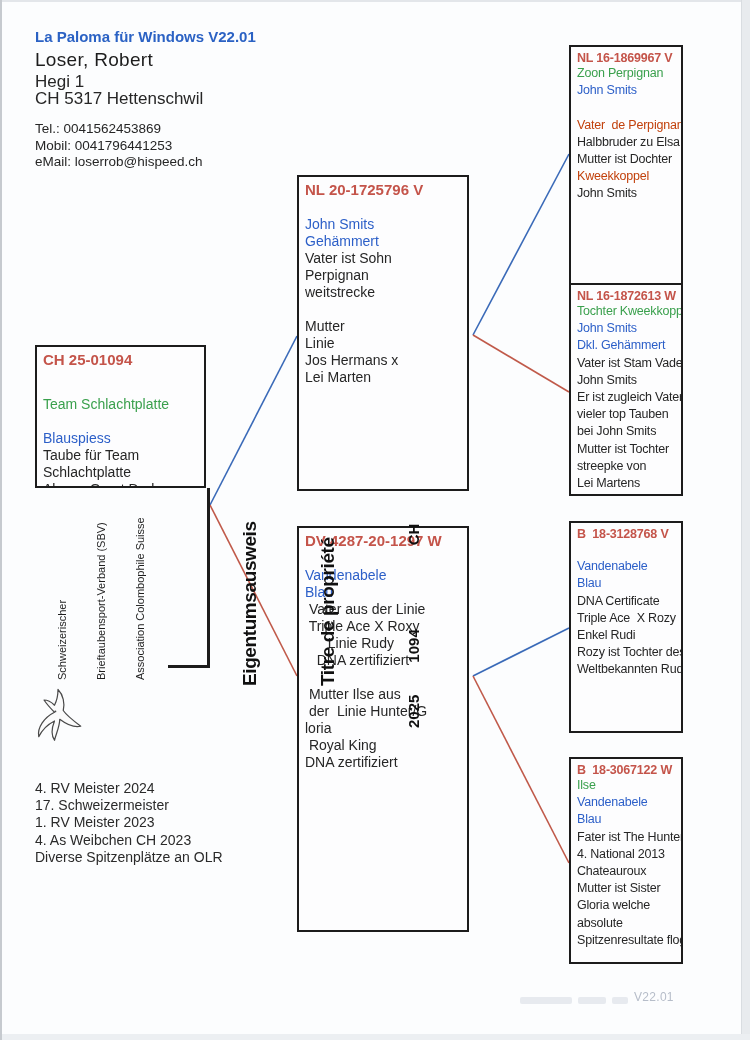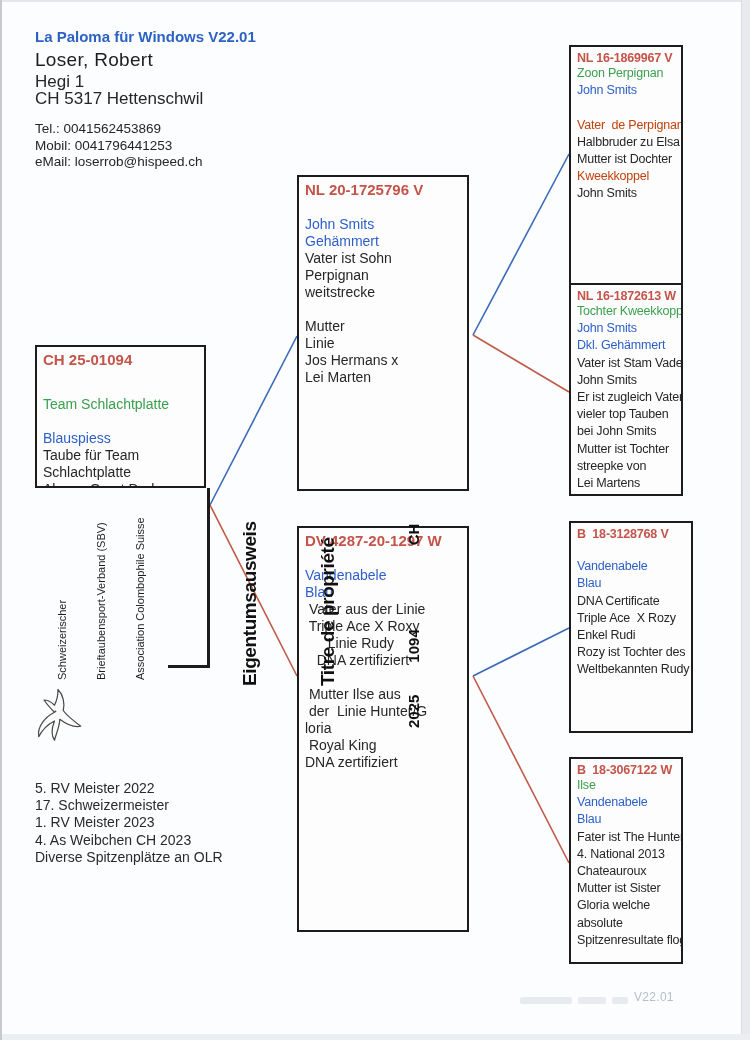--- a/index.html
+++ b/index.html
@@ -25,21 +25,21 @@
   .mid .ring{font-size:15px;margin-bottom:1px;}
   .mid .bl{line-height:17px;}
   .sml{font-size:12.5px;letter-spacing:-0.2px;}
   .sml .ring{font-size:12.5px;}
   .sml .bl{line-height:17.2px;}
   .b0{left:35px;top:345px;width:171px;height:143px;}
   .b1{left:297px;top:175px;width:172px;height:316px;}
   .b2{left:297px;top:526px;width:172px;height:406px;}
   .b3{left:569px;top:45px;width:114px;height:250px;}
   .b4{left:569px;top:283px;width:114px;height:213px;}
-  .b5{left:569px;top:521px;width:124px;height:212px;}
+  .b5{left:569px;top:521px;width:114px;height:212px;}
   .b6{left:569px;top:757px;width:114px;height:207px;}
   
   .brk-v{position:absolute;left:207px;top:488px;width:3px;height:180px;background:#1c1c1c;}
   .brk-h{position:absolute;left:168px;top:665px;width:42px;height:3px;background:#1c1c1c;}
   
   #wires{position:absolute;left:0;top:0;pointer-events:none;}
   
   .cert{position:absolute;left:30px;top:497px;width:175px;height:275px;}
   .cert-inner{width:275px;height:175px;transform:rotate(-90deg) translateX(-275px);transform-origin:0 0;}
   .cert-row1{display:flex;align-items:flex-start;margin:6px 0 0 36px;}
@@ -213,21 +213,21 @@
       </div>
       <div class="cert-row3">
         <span class="y">2025</span>
         <span class="n">1094</span>
         <span class="c">CH</span>
       </div>
     </div>
   </div>
 
   <div class="ach">
-    <div>5. RV Meister 2022</div>
+    <div>4. RV Meister 2024</div>
     <div>17. Schweizermeister</div>
     <div>1. RV Meister 2023</div>
     <div>4. As Weibchen CH 2023</div>
     <div>Diverse Spitzenplätze an OLR</div>
   </div>
 
   <div class="foot">
     <span class="smudge s1"></span>
     <span class="smudge s2"></span>
     <span class="smudge s3"></span>

